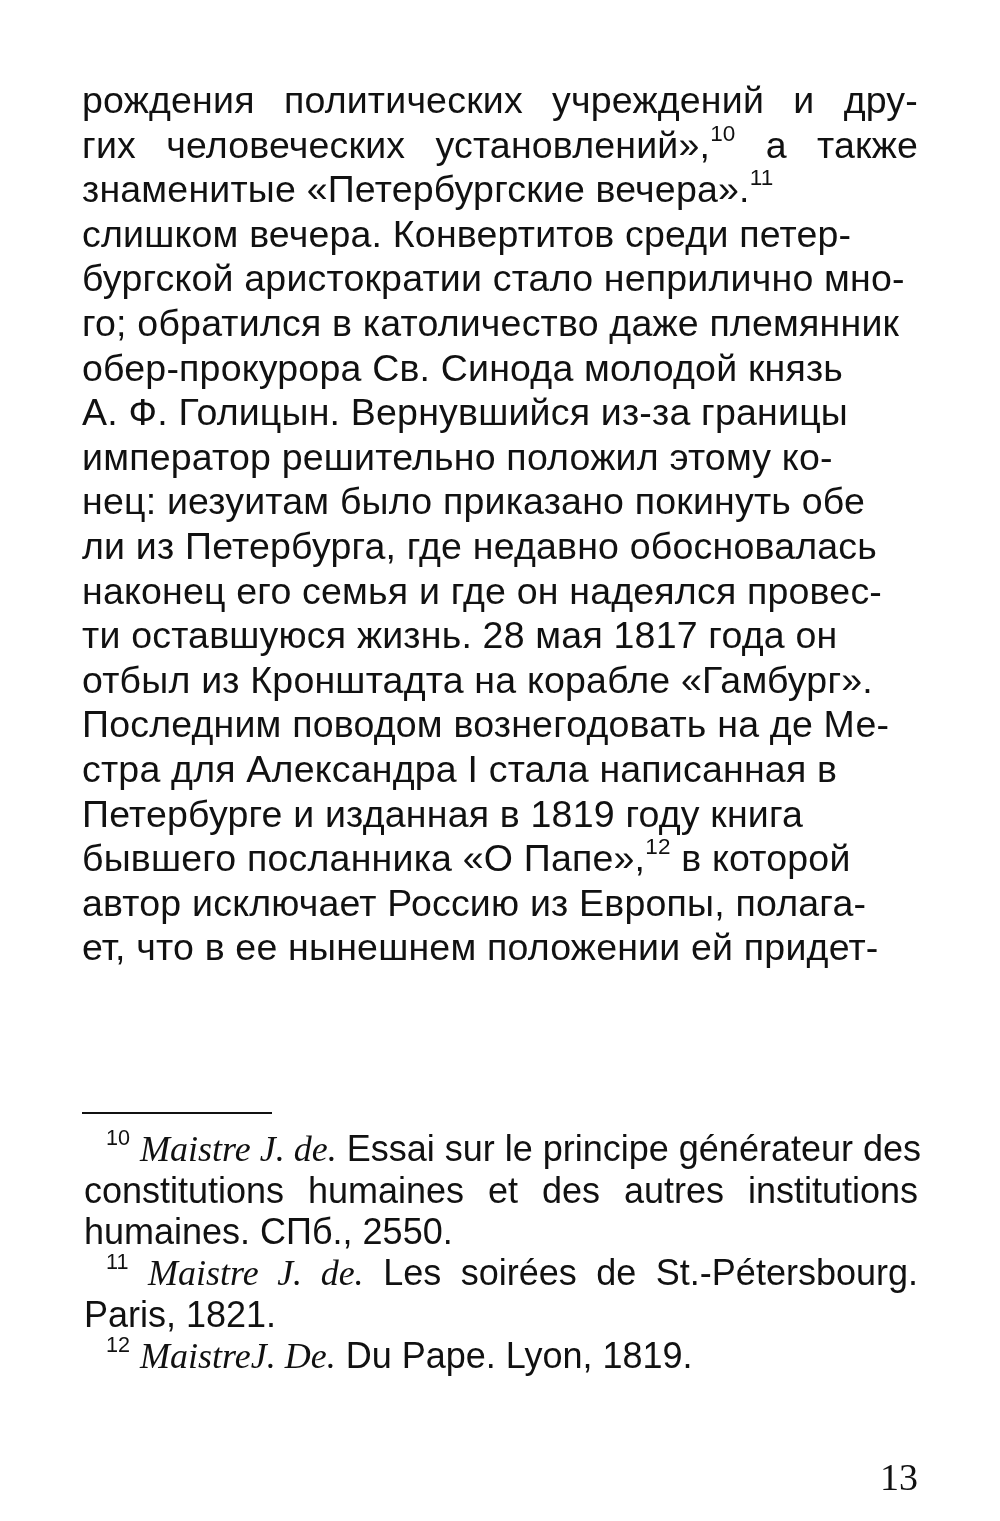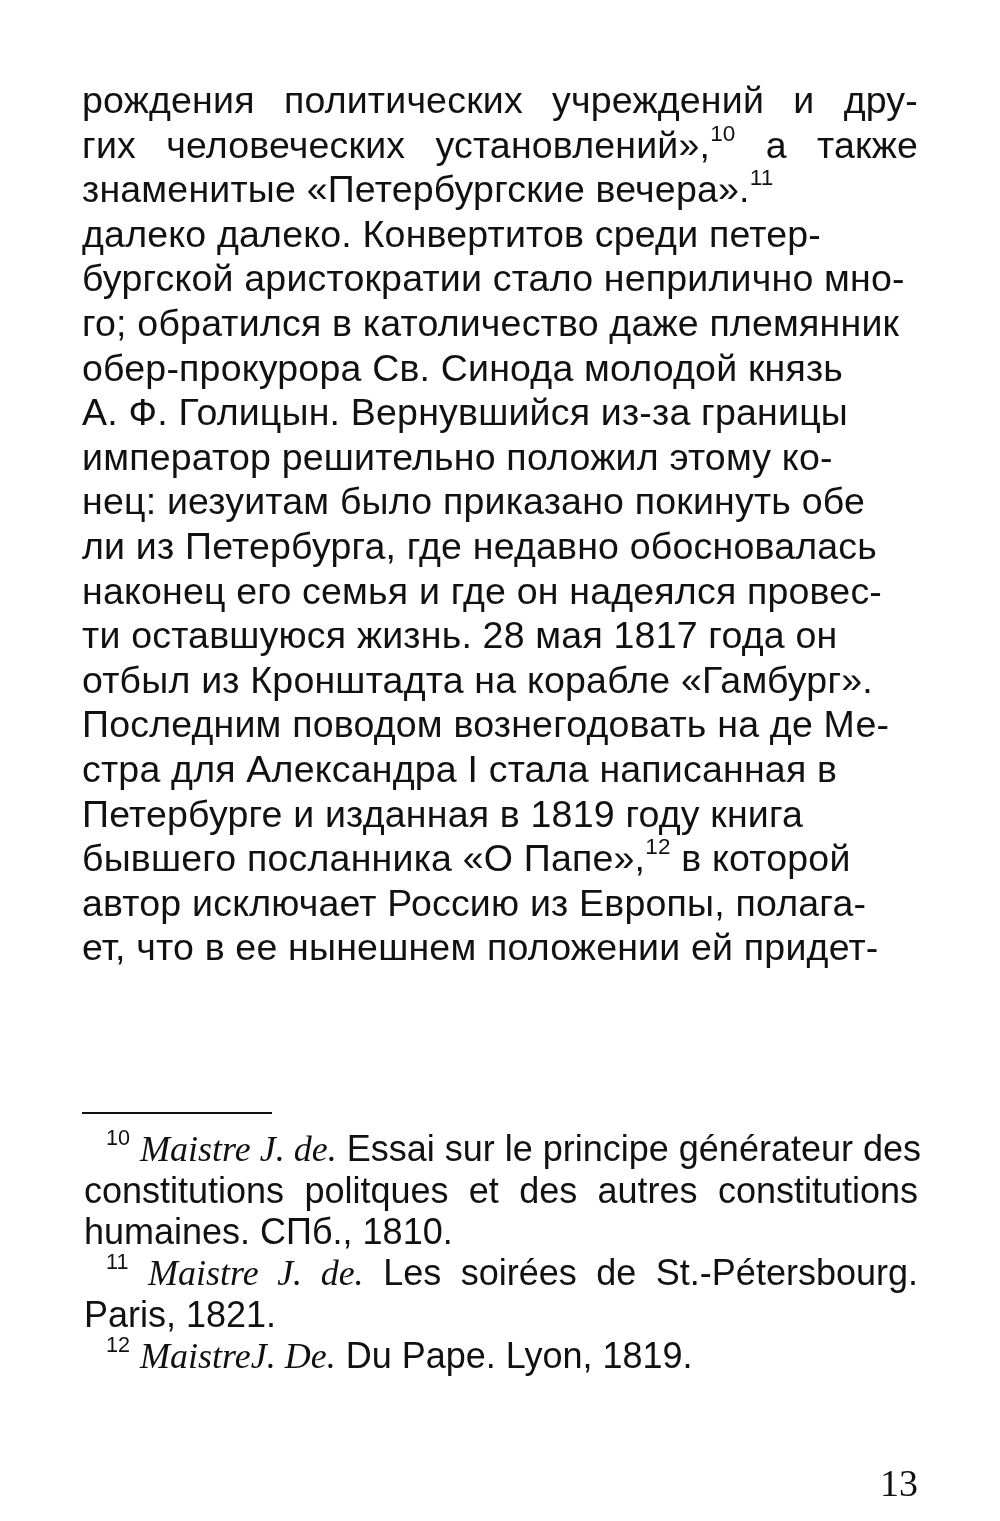--- a/index.html
+++ b/index.html
@@ -23,33 +23,33 @@
   .fn {
     font-family: "Liberation Sans", sans-serif;
     font-size: 36px;
     line-height: 41px;
     margin: 0;
   }
   .fn .line { text-align: justify; text-align-last: justify; }
   .fn .line.l { text-align-last: left; }
   .fn .first { padding-left: 22px; }
   .fn i { font-family: "Liberation Serif", serif; font-style: italic; }
-  .pagenum { position: absolute; right: 82px; top: 1455px; font-family: "Liberation Serif", serif; font-size: 38px; margin-top: 6px; }
+  .pagenum { position: absolute; right: 82px; top: 1455px; font-family: "Liberation Serif", serif; font-size: 38px; }
 </style>
 </head>
 <body>
 
 <div class="page main">
   <p>
     <span class="line">рождения политических учреждений и дру-</span>
     <span class="line"><span>гих человеческих установлений»,</span><sup>10</sup><span> а также</span></span>
     <span class="line" style="text-align-last:left"><span>знаменитые «Петербургские вечера».</span><sup>11</sup></span>
   </p>
   <p class="last">
-    <span class="line">далеко далеко. Конвертитов среди петер-</span>
+    <span class="line">слишком вечера. Конвертитов среди петер-</span>
     <span class="line">бургской аристократии стало неприлично мно-</span>
     <span class="line">го; обратился в католичество даже племянник</span>
     <span class="line">обер-прокурора Св. Синода молодой князь</span>
     <span class="line">А. Ф. Голицын. Вернувшийся из-за границы</span>
     <span class="line">император решительно положил этому ко-</span>
     <span class="line">нец: иезуитам было приказано покинуть обе</span>
     <span class="line">ли из Петербурга, где недавно обосновалась</span>
     <span class="line">наконец его семья и где он надеялся провес-</span>
     <span class="line">ти оставшуюся жизнь. 28 мая 1817 года он</span>
     <span class="line">отбыл из Кронштадта на корабле «Гамбург».</span>
@@ -60,22 +60,22 @@
     <span class="line">автор исключает Россию из Европы, полага-</span>
     <span class="line">ет, что в ее нынешнем положении ей придет-</span>
   </p>
 </div>
 
 <div class="rule"></div>
 
 <div class="notes">
   <div class="fn">
     <span class="line first"><sup>10</sup> <i>Maistre J. de.</i><span> Essai sur le principe générateur des</span></span>
-    <span class="line">constitutions politques et des autres constitutions</span>
-    <span class="line l">humaines. СПб., 1810.</span>
+    <span class="line">constitutions humaines et des autres institutions</span>
+    <span class="line l">humaines. СПб., 2550.</span>
   </div>
   <div class="fn">
     <span class="line first"><sup>11</sup> <i>Maistre J. de.</i><span> Les soirées de St.-Pétersbourg.</span></span>
     <span class="line l">Paris, 1821.</span>
   </div>
   <div class="fn">
     <span class="line first l"><sup>12</sup> <i>MaistreJ. De.</i><span> Du Pape. Lyon, 1819.</span></span>
   </div>
 </div>
 

